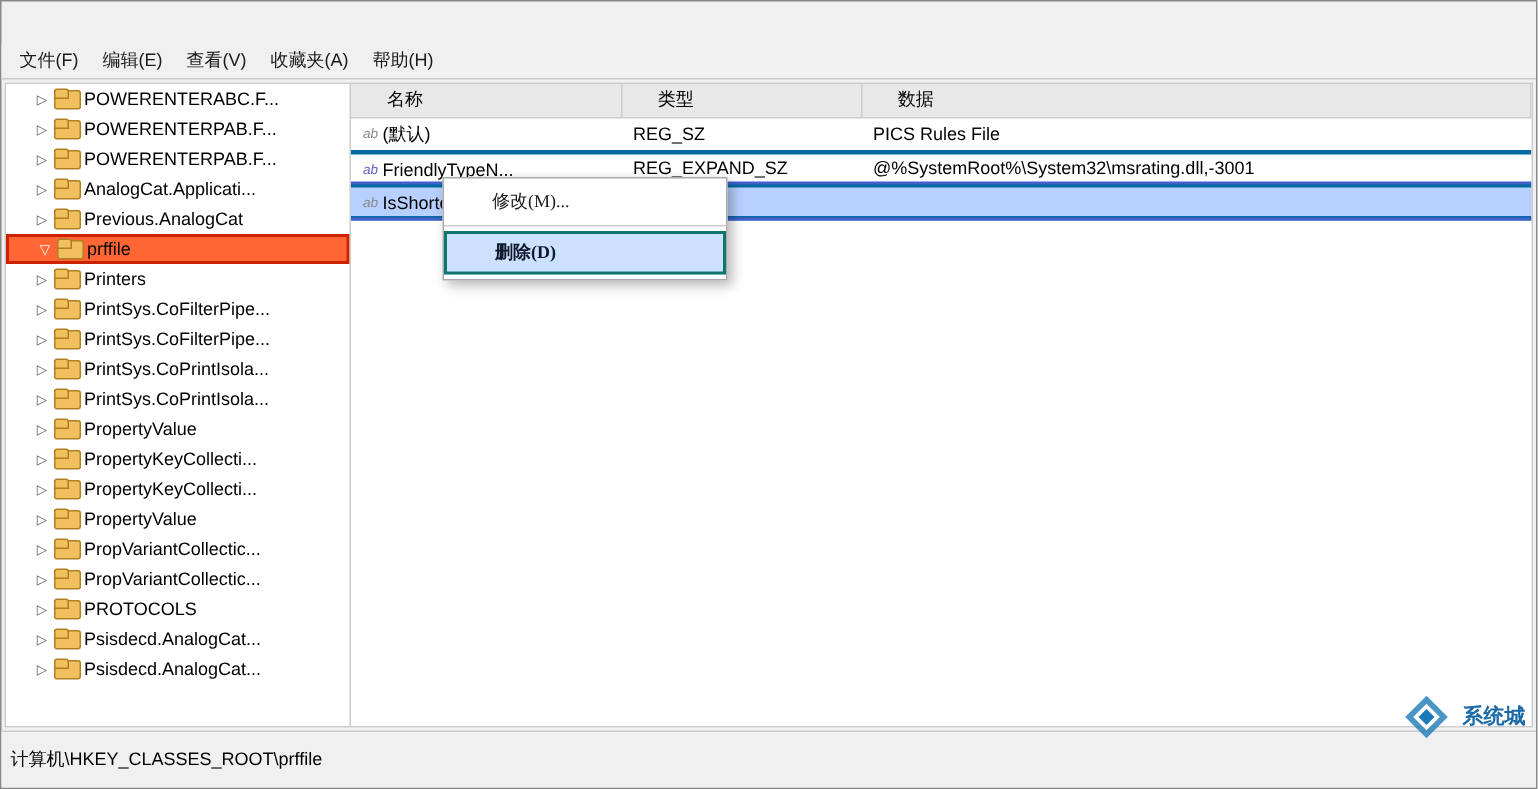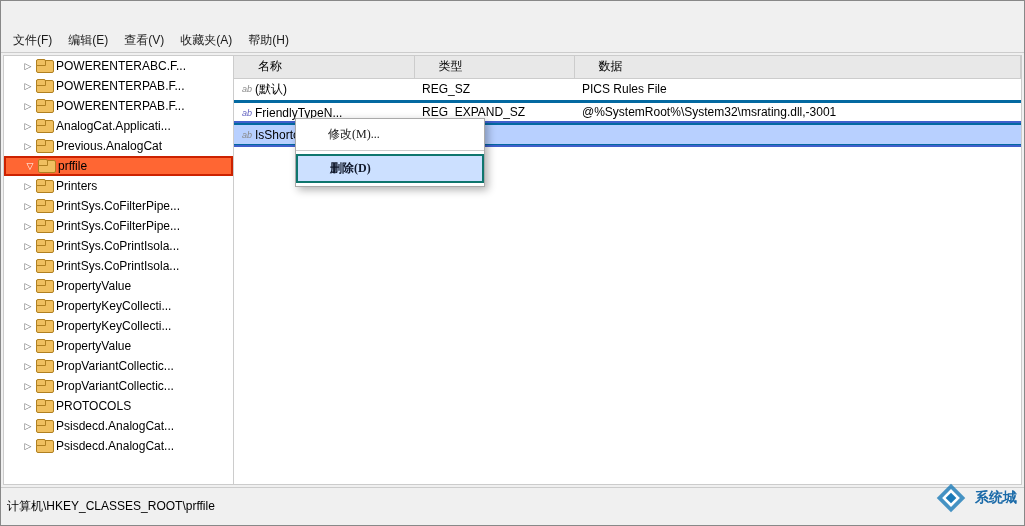--- a/index.html
+++ b/index.html
@@ -269,21 +269,21 @@
       display: flex;
       align-items: center;
       padding: 0 6px;
       font-size: 12px;
       flex-shrink: 0;
     }
 
     
     .watermark {
       position: absolute;
-      bottom: 12px;
+      bottom: 32px;
       right: 8px;
       display: flex;
       align-items: center;
       gap: 8px;
     }
 
     .watermark-logo {
       width: 32px;
       height: 32px;
       position: relative;

